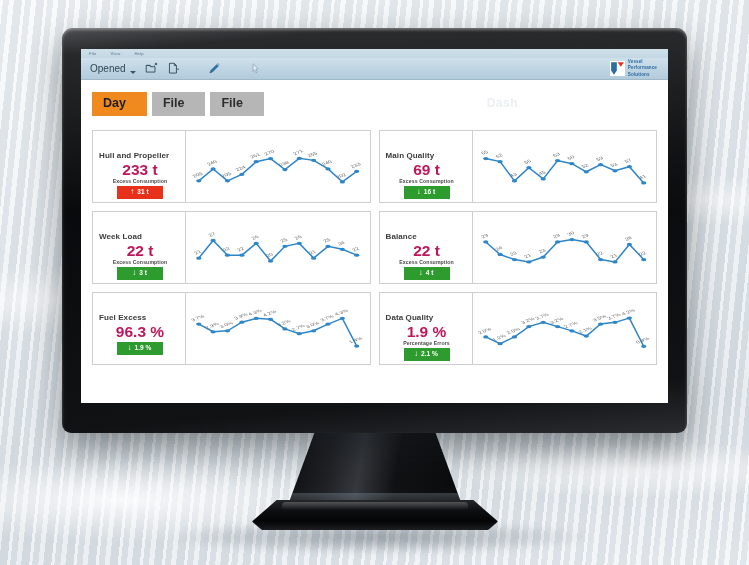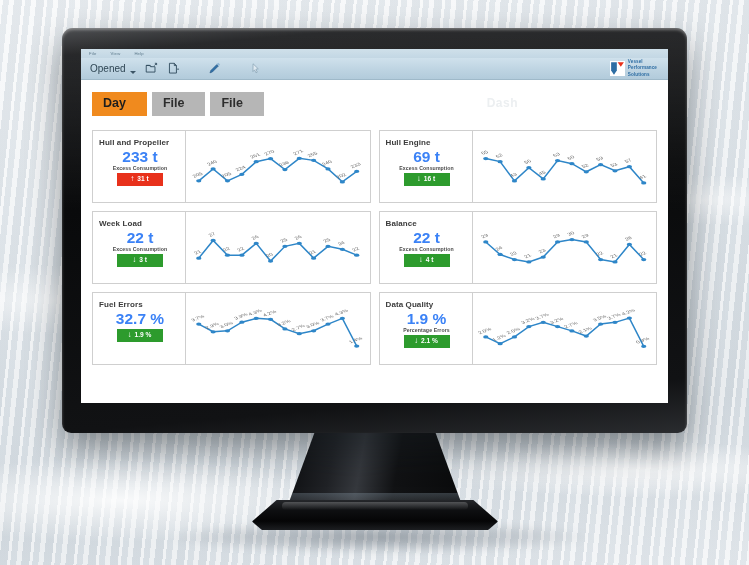--- a/index.html
+++ b/index.html
@@ -188,37 +188,37 @@
     border: 1px solid #cfcfcf;
     background: #fff;
     height: 73px;
     display: flex;
     overflow: hidden;
   }
   .card-left {
     width: 93px;
     flex: 0 0 93px;
     border-right: 1px solid #cfcfcf;
-    padding: 7px 4px 3px 6px;
+    padding: 20px 4px 3px 6px;
     display: flex;
     flex-direction: column;
     align-items: center;
   }
   .card-title {
     align-self: flex-start;
     font-size: 8px;
     font-weight: bold;
     color: #3b3b3b;
     margin-bottom: 1px;
     letter-spacing: .1px;
   }
   .card-value {
     font-size: 15.5px;
     font-weight: bold;
-    color: #3b82f6;
+    color: #be185d;
     line-height: 1.12;
   }
   .card-sub {
     font-size: 5.2px;
     font-weight: bold;
     color: #4a4a4a;
     margin-bottom: 2px;
     letter-spacing: .1px;
   }
   .badge {
@@ -358,21 +358,21 @@
                 <text class="pt-label" x="78.64" y="27.71" text-anchor="middle" transform="rotate(-32 78.64 27.71)">240</text>
                 <circle cx="86.82" cy="44.21" r="1.5" fill="#2E86C8"></circle>
                 <text class="pt-label" x="86.82" y="39.71" text-anchor="middle" transform="rotate(-32 86.82 39.71)">202</text>
                 <circle cx="95.00" cy="34.42" r="1.5" fill="#2E86C8"></circle>
                 <text class="pt-label" x="95.00" y="29.92" text-anchor="middle" transform="rotate(-32 95.00 29.92)">233</text>
               </svg>
             </div>
           </div>
           <div class="card">
             <div class="card-left">
-              <div class="card-title">Hull Engine</div>
+              <div class="card-title">Main Quality</div>
               <div class="card-value">69 t</div>
               <div class="card-sub">Excess Consumption</div>
               <div class="badge down">
                 <span class="arw">↓</span>
                 <span>16 t</span>
               </div>
             </div>
             <div class="card-right">
               <svg class="spark" viewBox="0 0 100 60" preserveAspectRatio="none">
                 <path d="M5.00 22.69 L13.18 25.50 L21.36 43.31 L29.55 31.13 L37.73 41.44 L45.91 24.56 L54.09 27.38 L62.27 34.88 L70.45 28.31 L78.64 33.94 L86.82 30.19 L95.00 45.19" fill="none" stroke="#2E86C8" stroke-width="1.5" vector-effect="non-scaling-stroke"></path>
@@ -478,22 +478,22 @@
                 <text class="pt-label" x="78.64" y="38.88" text-anchor="middle" transform="rotate(-32 78.64 38.88)">21</text>
                 <circle cx="86.82" cy="27.23" r="1.5" fill="#2E86C8"></circle>
                 <text class="pt-label" x="86.82" y="22.73" text-anchor="middle" transform="rotate(-32 86.82 22.73)">28</text>
                 <circle cx="95.00" cy="41.08" r="1.5" fill="#2E86C8"></circle>
                 <text class="pt-label" x="95.00" y="36.58" text-anchor="middle" transform="rotate(-32 95.00 36.58)">22</text>
               </svg>
             </div>
           </div>
           <div class="card">
             <div class="card-left">
-              <div class="card-title">Fuel Errors</div>
-              <div class="card-value">32.7 %</div>
+              <div class="card-title">Fuel Excess</div>
+              <div class="card-value">96.3 %</div>
               <div class="card-sub"></div>
               <div class="badge down">
                 <span class="arw">↓</span>
                 <span>1.9 %</span>
               </div>
             </div>
             <div class="card-right">
               <svg class="spark" viewBox="0 0 100 60" preserveAspectRatio="none">
                 <path d="M5.00 25.94 L13.18 33.00 L21.36 32.12 L29.55 24.18 L37.73 20.65 L45.91 21.53 L54.09 30.35 L62.27 34.76 L70.45 32.12 L78.64 25.94 L86.82 20.65 L95.00 46.24" fill="none" stroke="#2E86C8" stroke-width="1.5" vector-effect="non-scaling-stroke"></path>
                 <circle cx="5.00" cy="25.94" r="1.5" fill="#2E86C8"></circle>

